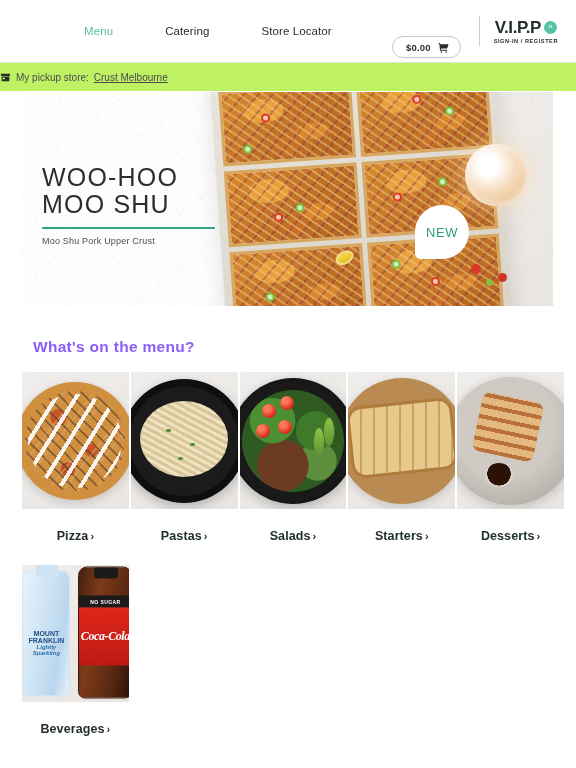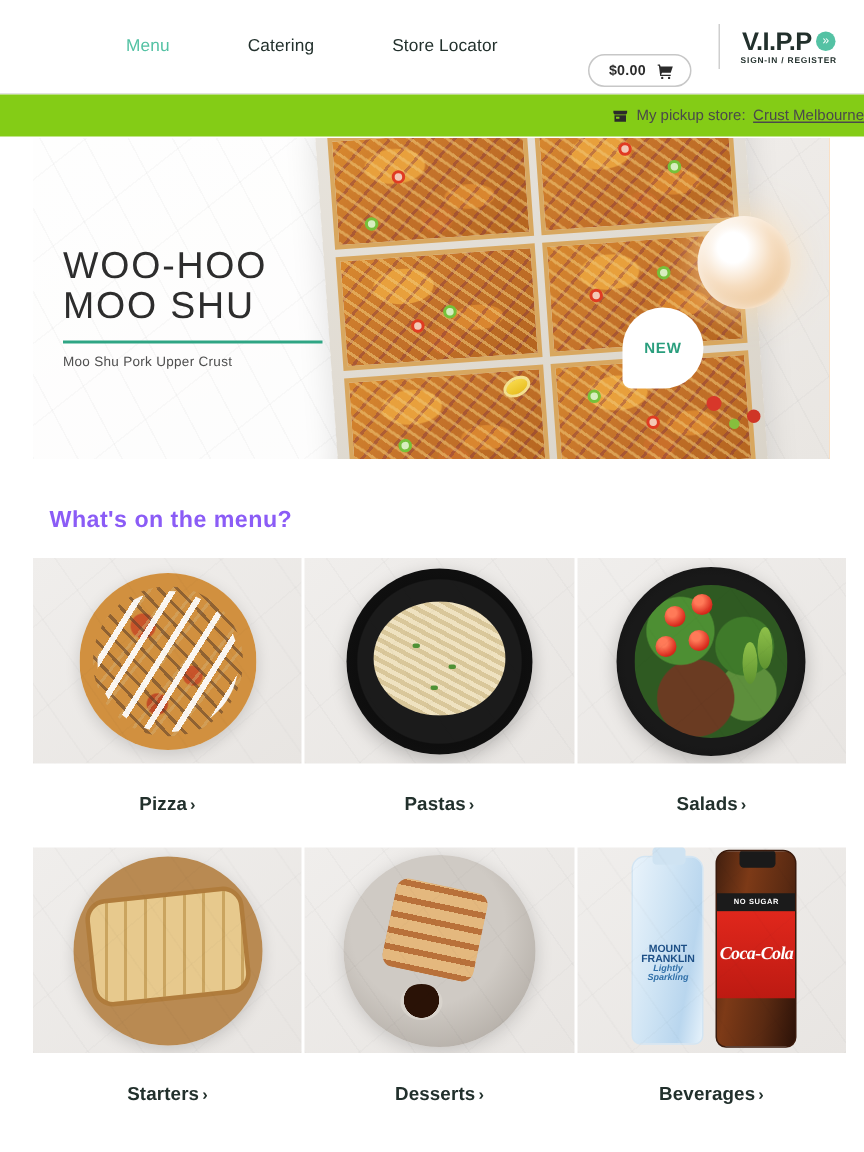--- a/index.html
+++ b/index.html
@@ -122,23 +122,23 @@
     color: #22302c;
   }
 
   .header-rule { height: 1px; background: #e2e2e2; }
 
   
   .pickup-bar {
     height: 28px;
     display: flex;
     align-items: center;
-    justify-content: flex-end;
+    justify-content: flex-start;
     gap: 5px;
-    background: #84cc16;
+    background: #bef264;
   }
   .store-glyph { width: 11px; height: 11px; display: block; }
   .pickup-text { font-size: 10px; color: #4a4a4a; }
   .pickup-link {
     font-size: 10px;
     color: #4a4a4a;
     text-decoration: underline;
     cursor: pointer;
   }
 
@@ -261,39 +261,39 @@
     left: 393px; top: 113px;
     width: 54px; height: 54px;
     background: #ffffff;
     border-radius: 50% 50% 50% 6px;
     display: flex;
     align-items: center;
     justify-content: center;
     cursor: pointer;
   }
   .new-badge span {
-    font-size: 10px;
-    font-weight: 700;
+    font-size: 13px;
+    font-weight: 400;
     letter-spacing: 0.6px;
     color: #2a9e7d;
   }
 
   
   .section-title {
     padding: 32px 0 16px 33px;
     font-size: 15.5px;
     font-weight: 700;
     color: #8b5cf6;
     letter-spacing: 0.3px;
   }
 
   .tile-grid {
     padding: 0 12px 0 22px;
     display: grid;
-    grid-template-columns: repeat(3, 1fr);
+    grid-template-columns: repeat(5, 1fr);
     column-gap: 2px;
     row-gap: 0;
   }
   .tile { cursor: pointer; }
   .tile-photo {
     position: relative;
     height: 137px;
     overflow: hidden;
     background: linear-gradient(145deg, #f0eeec 0%, #e8e5e2 100%);
   }

